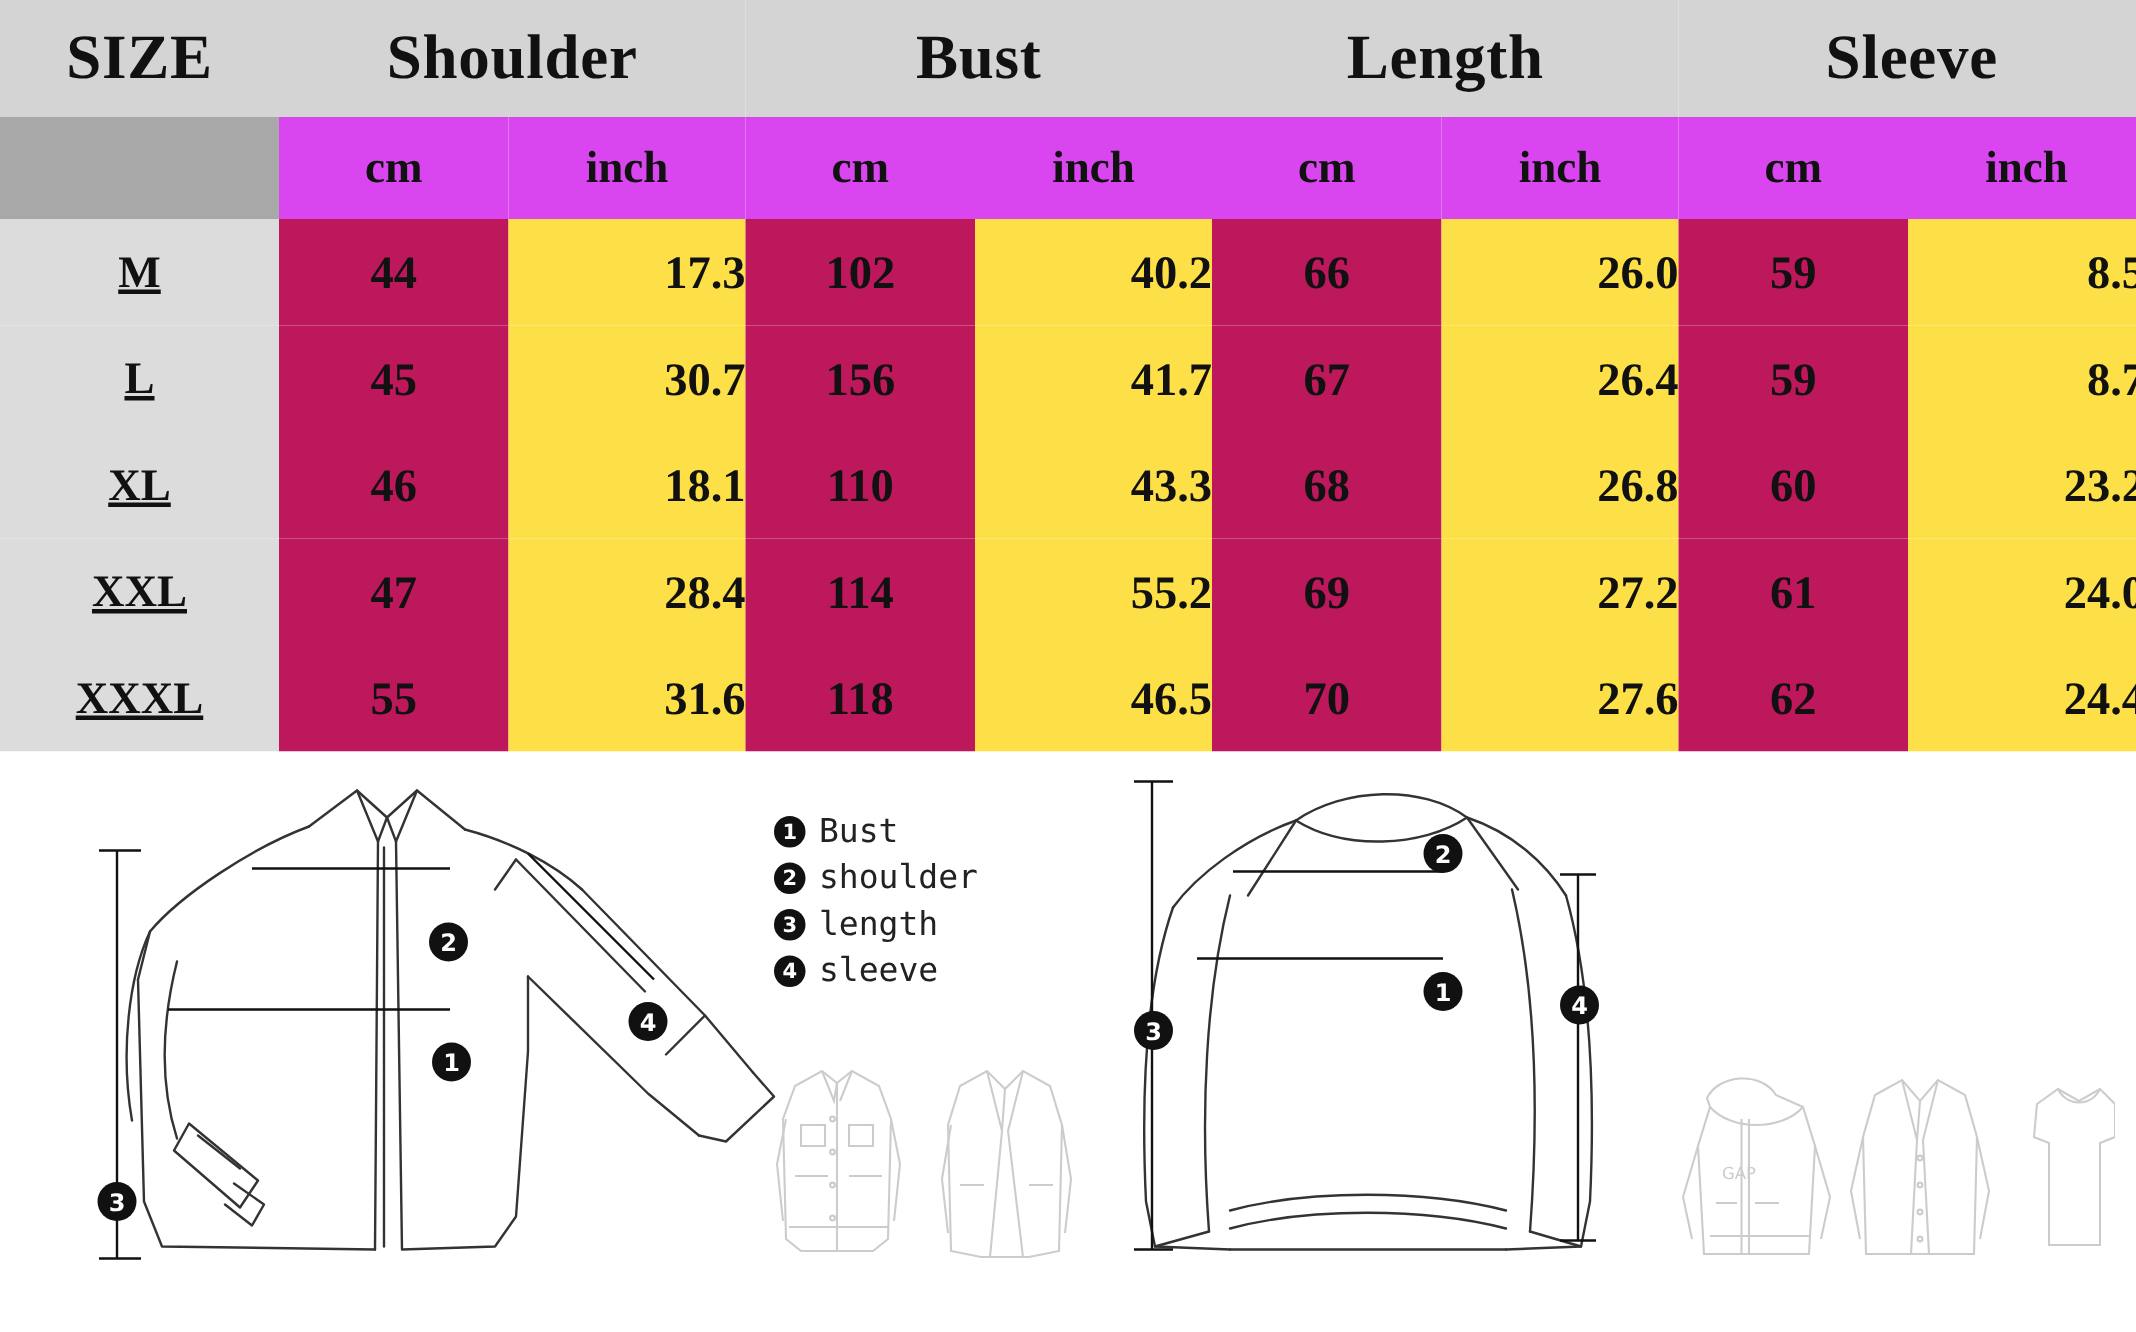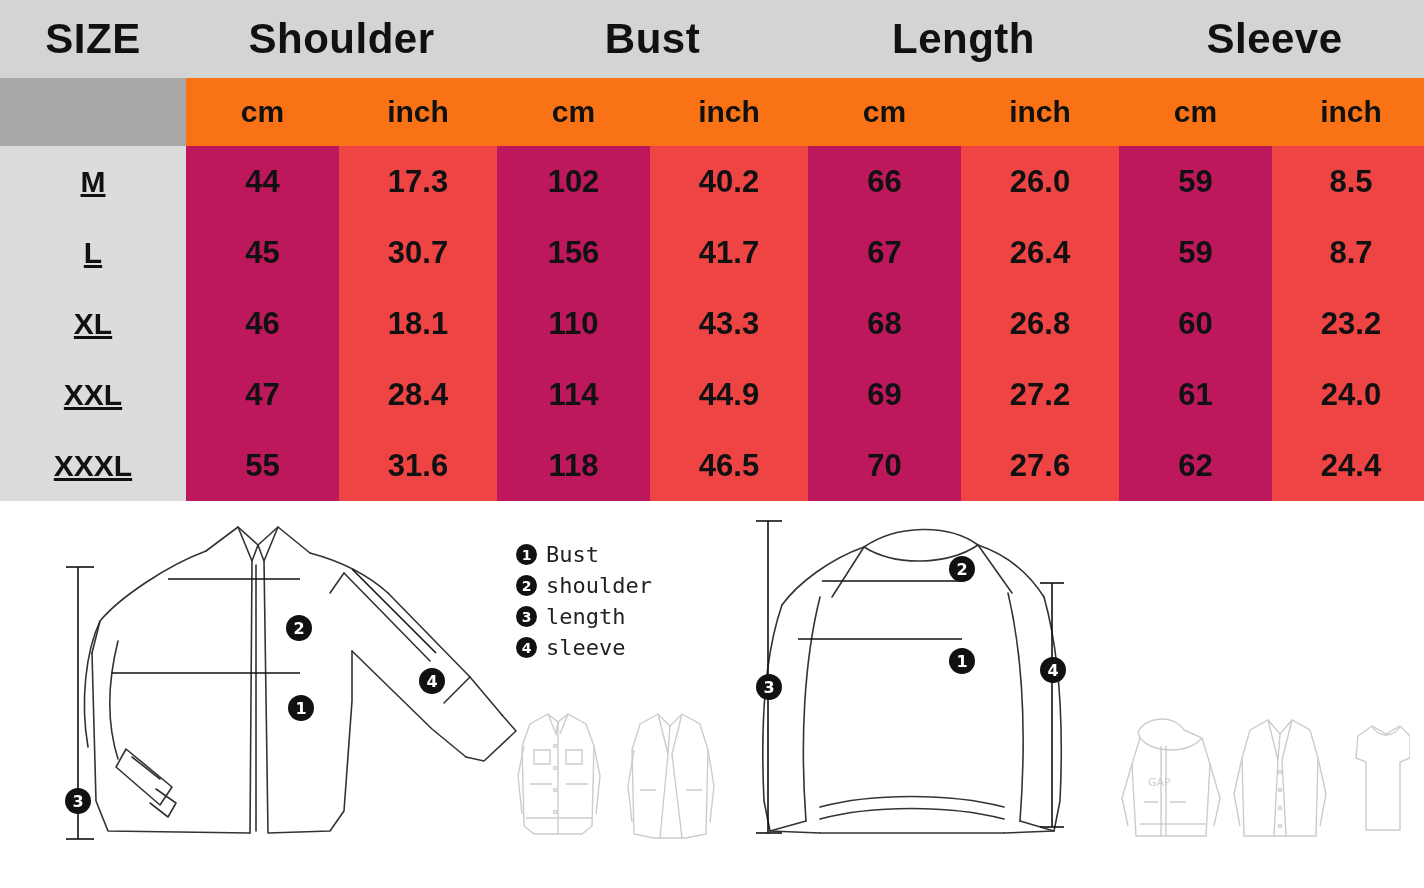--- a/index.html
+++ b/index.html
@@ -24,55 +24,56 @@
   .size-table {
     border-collapse: collapse;
     width: 1424px;
     table-layout: fixed;
   }
   .size-table td, .size-table th {
     text-align: center;
     vertical-align: middle;
     font-weight: bold;
     color: #111111;
-    font-family: Liberation Sans, sans-serif;
+    font-family: Liberation Serif, serif;
     padding: 0;
   }
   
   .hdr-row td {
     height: 78px;
     background: #d4d4d4;
     font-size: 42px;
     letter-spacing: 0.5px;
   }
   .hdr-row td.size-cell {
     background: #d4d4d4;
   }
   
   .unit-row td {
     height: 68px;
-    background: #f97316;
+    background: #d946ef;
     font-size: 30px;
   }
   .unit-row td.size-cell {
     background: #a8a8a8;
   }
   
   .data-row td {
     height: 71px;
     font-size: 31px;
     background: #be185d;
   }
   .data-row td.size-cell {
     background: #dcdcdc;
     font-size: 30px;
     text-decoration: underline;
   }
   .data-row td.shade {
-    background: #ef4444;
+    background: #fde047;
+    text-align: right;
   }
 
   
   col.c-size   { width: 186px; }
   col.c-cm     { width: 153px; }
   col.c-inch   { width: 158px; }
 
   
   .diagrams {
     position: relative;
@@ -206,21 +207,21 @@
         <td class="shade">26.8</td>
         <td>60</td>
         <td class="shade">23.2</td>
       </tr>
 
       <tr class="data-row">
         <td class="size-cell">XXL</td>
         <td>47</td>
         <td class="shade">28.4</td>
         <td>114</td>
-        <td class="shade">44.9</td>
+        <td class="shade">55.2</td>
         <td>69</td>
         <td class="shade">27.2</td>
         <td>61</td>
         <td class="shade">24.0</td>
       </tr>
 
       <tr class="data-row">
         <td class="size-cell">XXXL</td>
         <td>55</td>
         <td class="shade">31.6</td>

